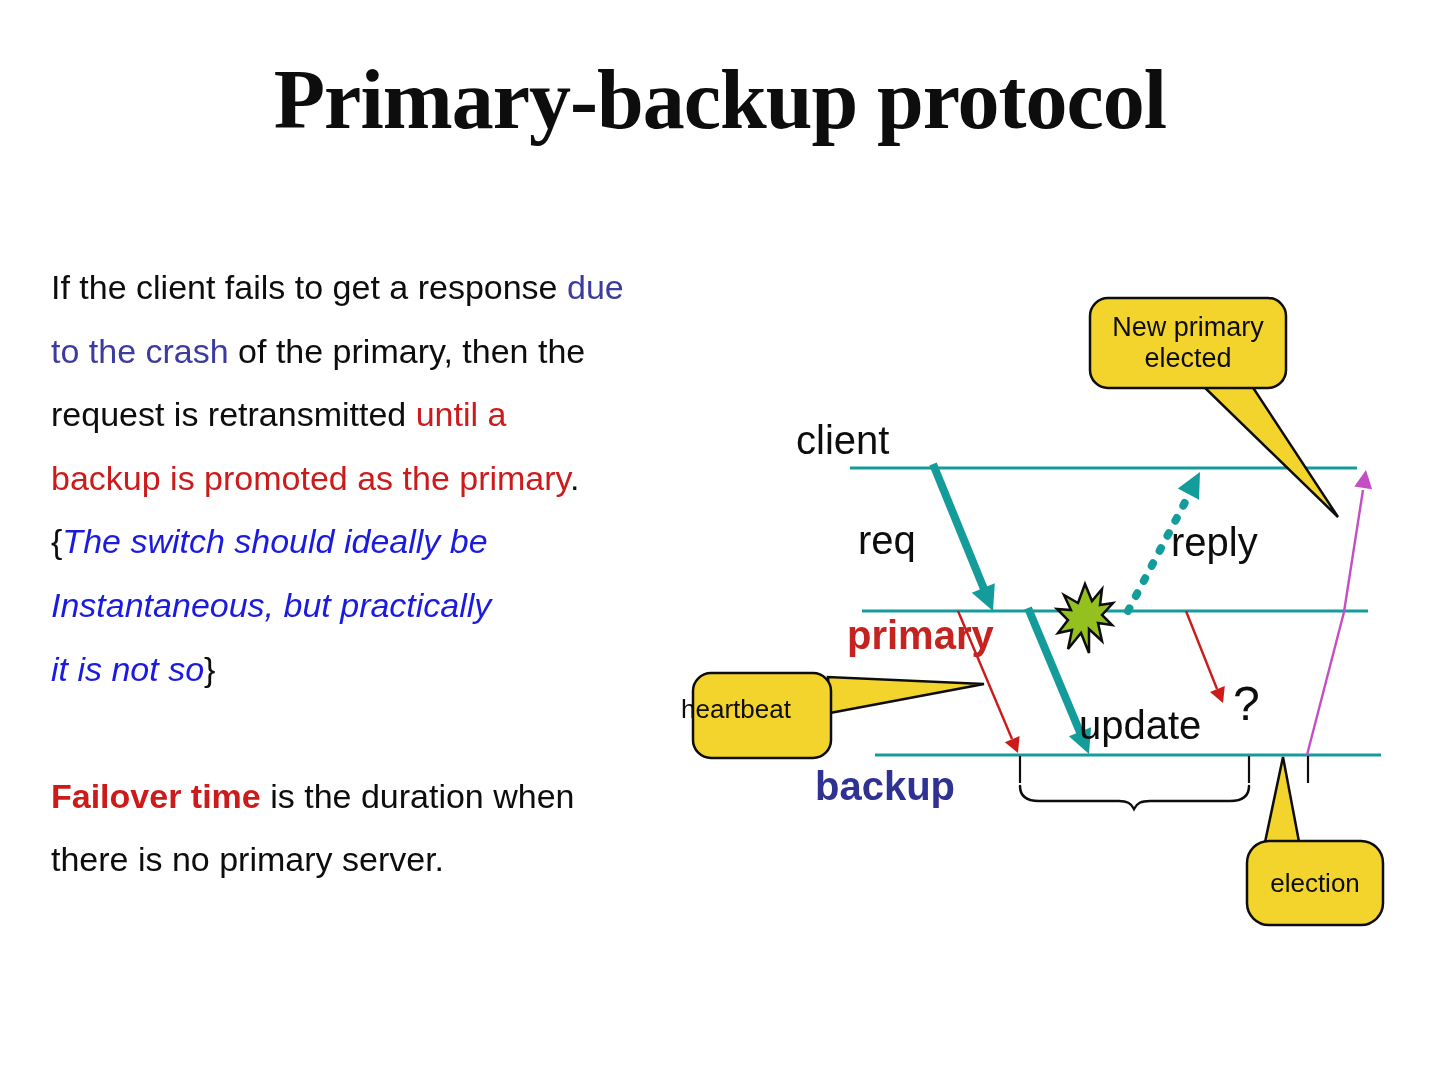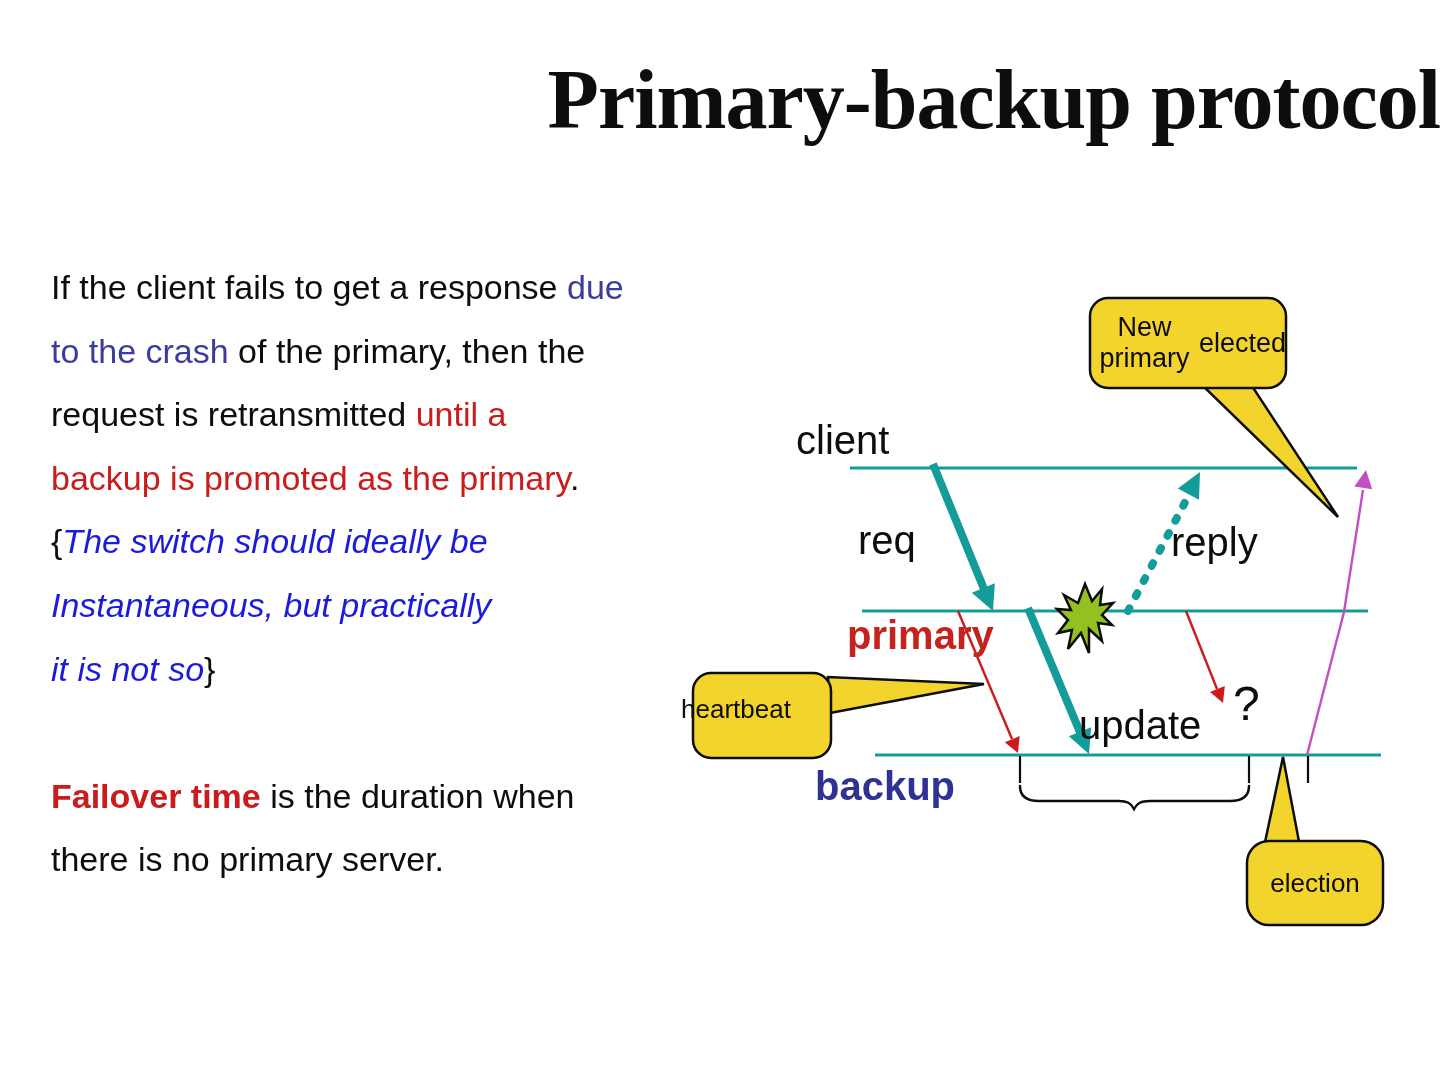--- a/index.html
+++ b/index.html
@@ -4,21 +4,21 @@
 <style>
   html,body{margin:0;padding:0;}
   body{
     width:1440px;height:1080px;position:relative;overflow:hidden;
     background:var(--c-background,#fff);
     font-family:"Liberation Sans",sans-serif;
   }
   .abs{position:absolute;}
   
   #title{
-    left:0;right:0;top:54px;text-align:right;
+    left:0;right:0;top:54px;text-align:center;
     font-family:"Liberation Serif",serif;font-weight:bold;
     font-size:84px;line-height:92px;color:var(--c-text);
     letter-spacing:-1px;
   }
   
   #paragraph{
     left:51px;top:256px;width:660px;
     font-size:34px;white-space:nowrap;
   }
   #paragraph .line{height:63.6px;line-height:63.6px;}
@@ -28,21 +28,21 @@
   .seg-blue-italic{color:var(--c-bright_blue);font-style:italic;}
   .seg-red-bold{color:var(--c-accent_red);font-weight:bold;}
   
   .dlabel{font-size:40px;line-height:44px;color:var(--c-text);}
   .dlabel.red{color:var(--c-label_red);font-weight:bold;margin-left:48px;}
   .dlabel.blue{color:var(--c-dark_blue);font-weight:bold;}
   #lbl-question{font-size:48px;}
   .bubble-text{
     display:flex;align-items:center;justify-content:center;
     text-align:center;color:var(--c-text);font-size:26px;line-height:31px;
-    flex-direction:row;
+    flex-direction:column;
   }
   #svg-layer{left:0;top:0;}
 </style>
 </head>
 <body>
 
 <div id="title" class="abs">Primary-backup protocol</div>
 
 <div id="paragraph" class="abs">
     <div class="line"><span class="seg-black">If the client fails to get a response </span><span class="seg-slate">due</span></div>

